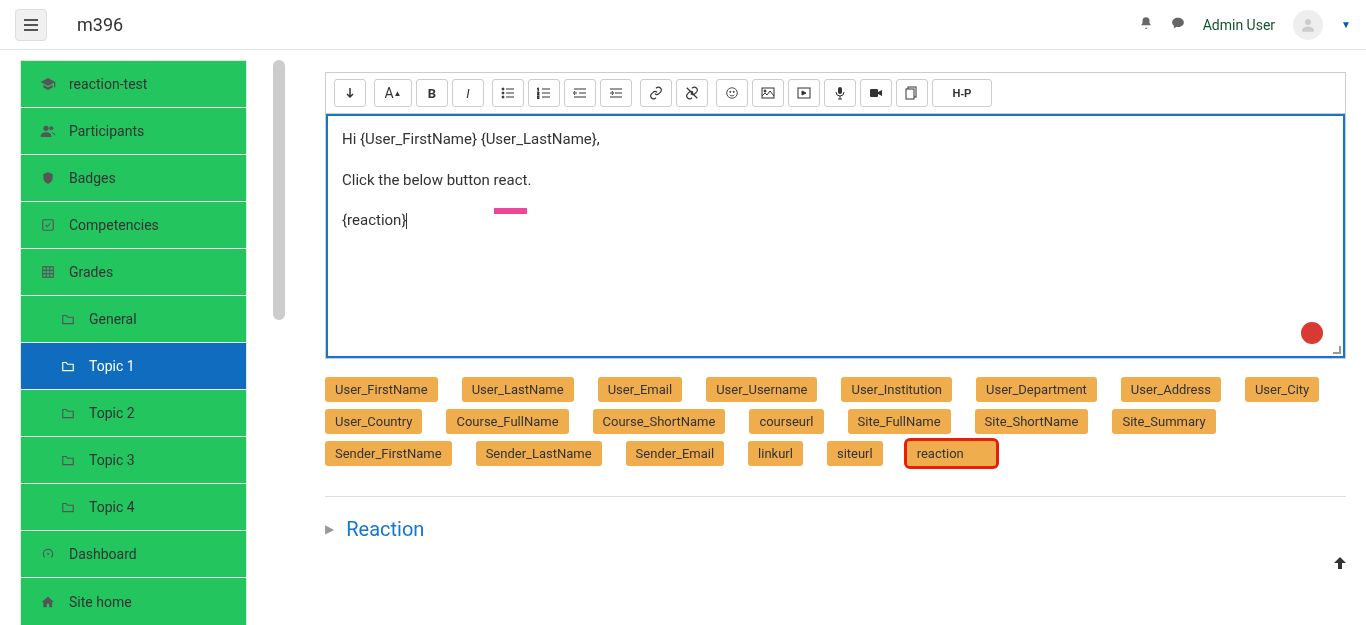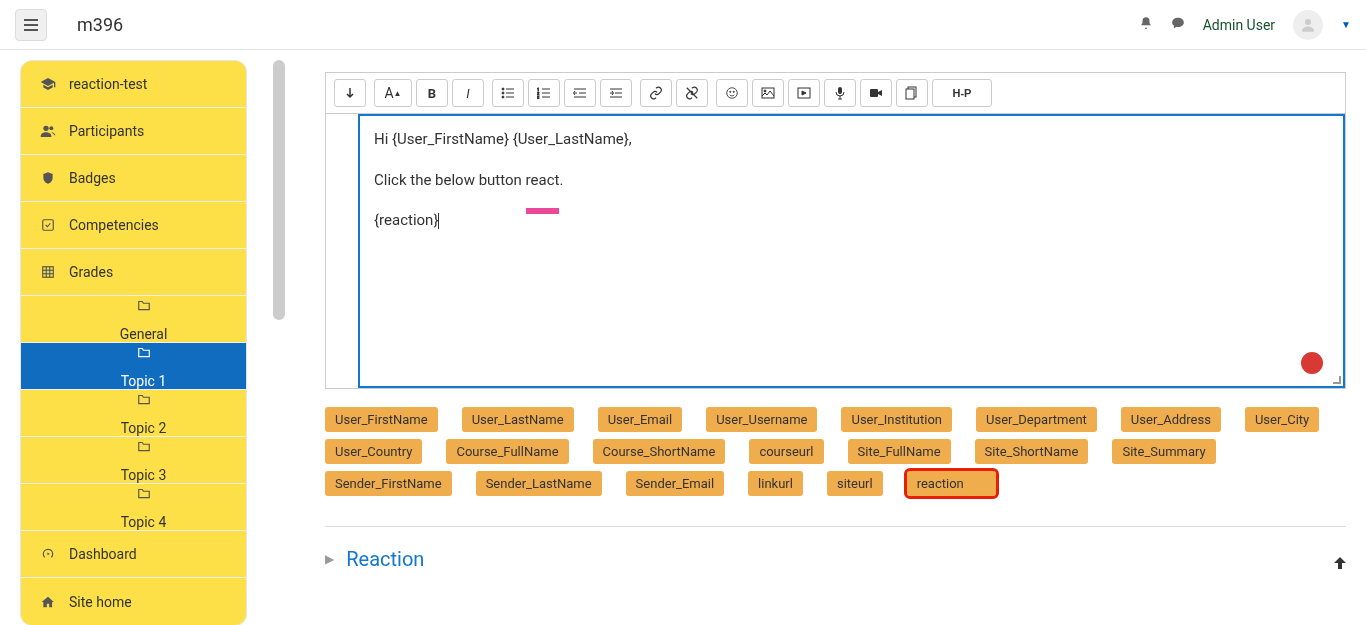--- a/index.html
+++ b/index.html
@@ -11,42 +11,42 @@
 .hamburger-lines span { display: block; width: 14px; height: 2px; background: #555; }
 .site-name { font-size: 18px; color: #333; }
 .topbar-right { margin-left: auto; display: flex; align-items: center; gap: 18px; }
 .bell-icon, .chat-icon { font-size: 15px; color: #666; cursor: pointer; }
 .user-link { color: #14532d; font-size: 14px; text-decoration: none; }
 .avatar { width: 30px; height: 30px; border-radius: 50%; background: #eee; display: flex; align-items: center; justify-content: center; color: #ccc; }
 .caret-down { font-size: 10px; color: #005cb9; cursor: pointer; }
 
 .main-wrap { display: flex; height: 575px; }
 .sidebar-col { width: 285px; padding: 10px 8px 10px 20px; overflow: hidden; position: relative; }
-.sidebar { width: 227px; border: 1px solid #e5e5e5; border-radius: 12px; background: #fde047; overflow: hidden; }
+.sidebar { width: 227px; border: 1px solid #e5e5e5; border-radius: 0; background: #22c55e; overflow: hidden; }
 .sb-item { height: 47px; border-bottom: 1px solid #f0f0f0; display: flex; align-items: center; padding: 0 18px; gap: 12px; cursor: pointer; font-size: 14px; color: #333; }
 .sb-item:last-child { border-bottom: 0; }
 .sb-item.active { background: #0f6cbf; color: #fff; font-weight: 400; }
 .sb-icon { width: 18px; height: 18px; display: flex; align-items: center; justify-content: center; color: #555; }
 .sb-item.active .sb-icon { color: #fff; }
-.sb-indent { padding-left: 38px; flex-direction: column; }
+.sb-indent { padding-left: 38px; }
 .sb-scroll { position: absolute; right: 0; top: 10px; width: 12px; height: 260px; background: #ccc; border-radius: 6px; }
 
 .content { flex: 1; padding: 0 20px 0 40px; overflow-y: auto; }
 .form-row { display: flex; margin-top: 22px; }
 .form-label { width: 260px; font-size: 15px; color: #333; }
 .form-field { flex: 1; }
 
 .editor-wrap { border: 1px solid #ccc; }
 .toolbar { border-bottom: 1px solid #ccc; padding: 6px 8px; display: flex; gap: 8px; background: #fff; }
 .tb-group { display: flex; gap: 4px; }
 .tb-btn { width: 32px; height: 28px; border: 1px solid #ccc; border-radius: 3px; background: #fff; display: flex; align-items: center; justify-content: center; font-size: 13px; cursor: pointer; color: #333; font-family: serif; }
 .tb-btn.h5p { width: 60px; font-size: 11px; font-weight: bold; font-family: sans-serif; }
 .tb-btn.aa { width: 38px; }
 
-.editor-body { border: 2px solid #1177d1; height: 274px; padding: 12px 14px; font-size: 15px; color: #333; line-height: 1.5; position: relative; margin-left: 32px; }
+.editor-body { border: 2px solid #1177d1; height: 244px; padding: 12px 14px; font-size: 15px; color: #333; line-height: 1.5; position: relative; }
 .editor-body p { margin-bottom: 18px; }
 .underline-red { border-bottom: 6px solid #ec4899; padding-bottom: 19px; }
 .cursor-line::after { content: ''; display: inline-block; width: 1px; height: 16px; background: #333; vertical-align: middle; }
 .red-badge { position: absolute; right: 20px; bottom: 12px; width: 22px; height: 22px; border-radius: 50%; background: #d83933; }
 .resize-handle { position: absolute; right: 2px; bottom: 2px; width: 10px; height: 10px; }
 .resize-handle::before { content: ''; position: absolute; right: 0; bottom: 0; border-right: 2px solid #999; border-bottom: 2px solid #999; width: 6px; height: 6px; }
 
 .tags-wrap { margin-top: 18px; display: flex; flex-wrap: wrap; gap: 7px 24px; }
 .tag { background: #f0ad4e; color: #333; font-size: 13px; padding: 5px 10px; border-radius: 3px; cursor: pointer; }
 .tag.highlighted { outline: 3px solid #e81e05; padding: 5px 32px 5px 10px; }

